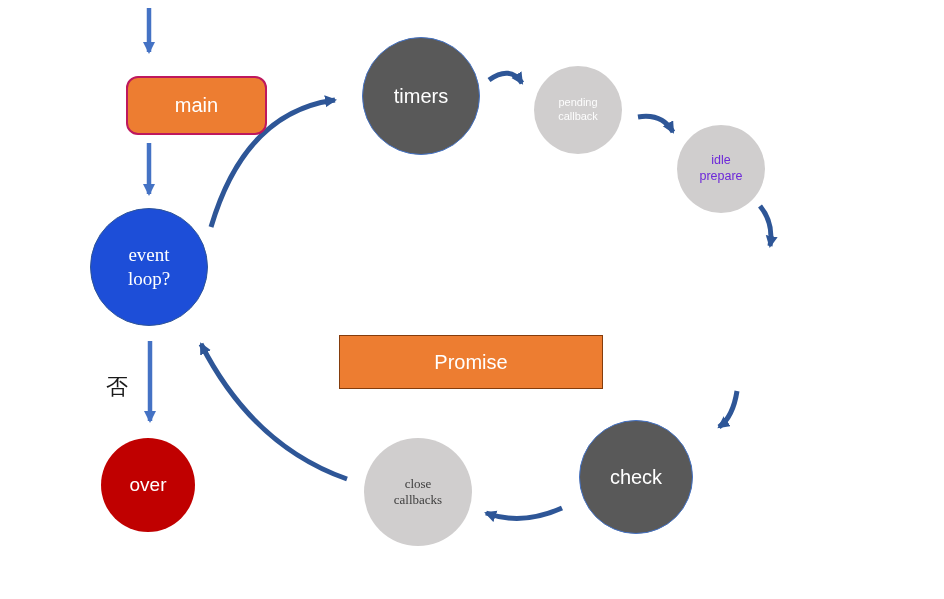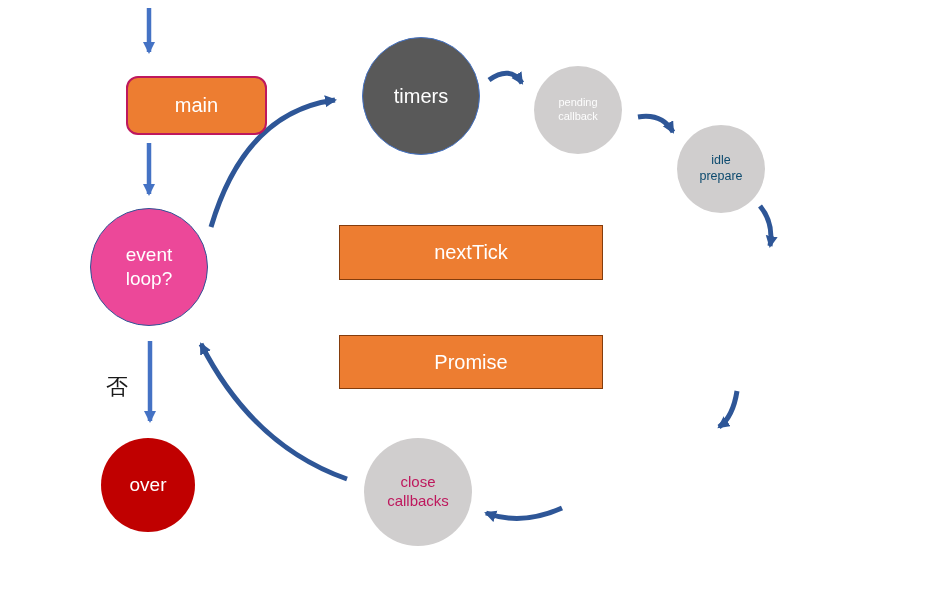--- a/index.html
+++ b/index.html
@@ -41,23 +41,24 @@
   .n-main {
     left: 82px; top: 76px; width: 141px; height: 59px;
     background: #ED7D31;
     border: 2px solid #be185d;
     border-radius: 12px;
     font-size: 20px;
     margin-left: 44px;
   }
   .n-event-loop {
     left: 90px; top: 208px; width: 118px; height: 118px;
-    background: #ec4899;
+    background: #1d4ed8;
     border: 1.5px solid #2F5597;
     font-size: 19px;
+    font-family: Liberation Serif, serif;
   }
   .n-over {
     left: 101px; top: 438px; width: 94px; height: 94px;
     background: #C00000;
     font-size: 19px;
   }
   .n-timers {
     left: 362px; top: 37px; width: 118px; height: 118px;
     background: #595959;
     border: 1.5px solid #4472C4;
@@ -66,39 +67,40 @@
   .n-pending {
     left: 534px; top: 66px; width: 88px; height: 88px;
     background: #D0CECE;
     font-size: 11px;
     color: #fdfdfd;
   }
   .n-idle {
     left: 677px; top: 125px; width: 88px; height: 88px;
     background: #D0CECE;
     font-size: 12.5px;
-    color: #0c4a6e;
+    color: #6d28d9;
   }
   .n-poll {
     left: 708px; top: 262px; width: 116px; height: 116px;
     background: #0A0A0A;
     border: 1.5px solid #2E4C8F;
     font-size: 20px;
   }
   .n-check {
     left: 579px; top: 420px; width: 114px; height: 114px;
     background: #595959;
     border: 1.5px solid #4472C4;
     font-size: 20px;
   }
   .n-close {
     left: 364px; top: 438px; width: 108px; height: 108px;
     background: #D0CECE;
-    font-size: 15px;
-    color: #be185d;
+    font-size: 13px;
+    color: #404040;
+    font-family: Liberation Serif, serif;
   }
   .n-nexttick {
     left: 339px; top: 225px; width: 264px; height: 55px;
     background: #ED7D31;
     border: 1.5px solid #843C0C;
     font-size: 20px;
   }
   .n-promise {
     left: 339px; top: 307px; width: 264px; height: 54px;
     background: #ED7D31;
@@ -165,27 +167,27 @@
   <div class="node circle n-timers">
     <span class="lbl">timers</span>
   </div>
 
   <div class="node circle n-idle">
     <span class="lbl">idle
 prepare</span>
   </div>
 
 
+  <div class="node circle n-check">
+    <span class="lbl">check</span>
+  </div>
 
   <div class="node circle n-close">
     <span class="lbl">close
 callbacks</span>
   </div>
 
-  <div class="node n-nexttick">
-    <span class="lbl">nextTick</span>
-  </div>
 
   <div class="node n-promise">
     <span class="lbl">Promise</span>
   </div>
 
 </div>
 
 </body></html>

